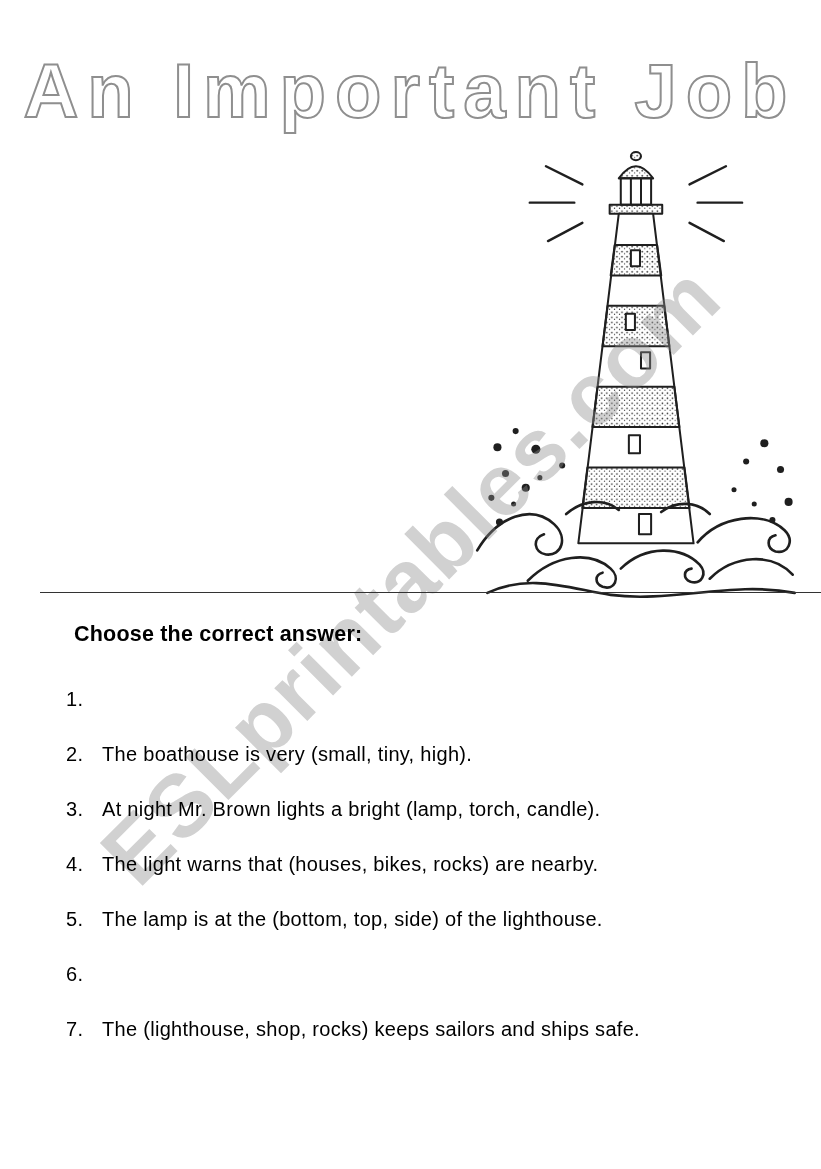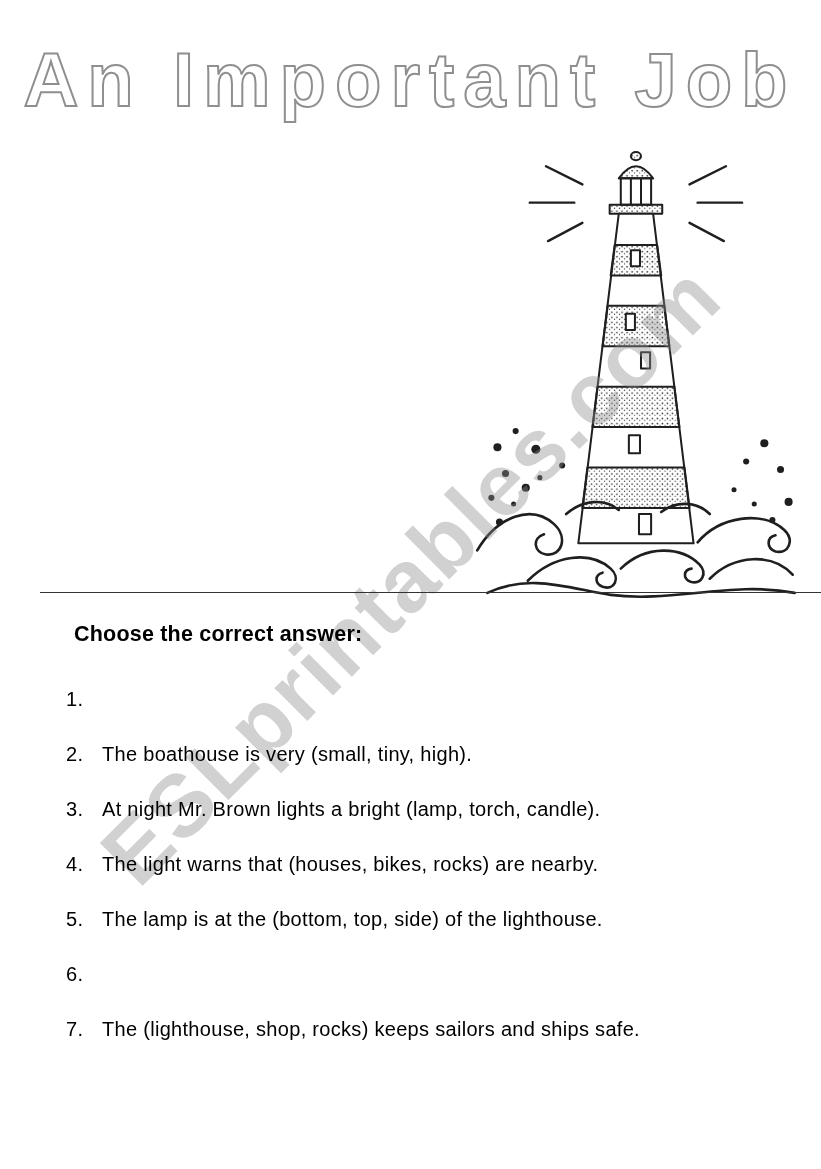--- a/index.html
+++ b/index.html
@@ -21,21 +21,21 @@
     font-size: 88px;
     font-weight: 700;
     letter-spacing: 2px;
     color: rgba(140,140,140,0.40);
     white-space: nowrap;
     z-index: 2;
     pointer-events: none;
   }
 
   
-  .title-wrap { position: absolute; top: 30px; left: 0; width: 671px; text-align: center; z-index: 3; }
+  .title-wrap { position: absolute; top: 41px; left: 0; width: 671px; text-align: center; z-index: 3; }
 
   
   .passage {
     position: absolute;
     left: 74px; top: 158px;
     width: 412px;
     font-size: 22px;
     line-height: 30px;
     letter-spacing: 0.2px;
     z-index: 3;

